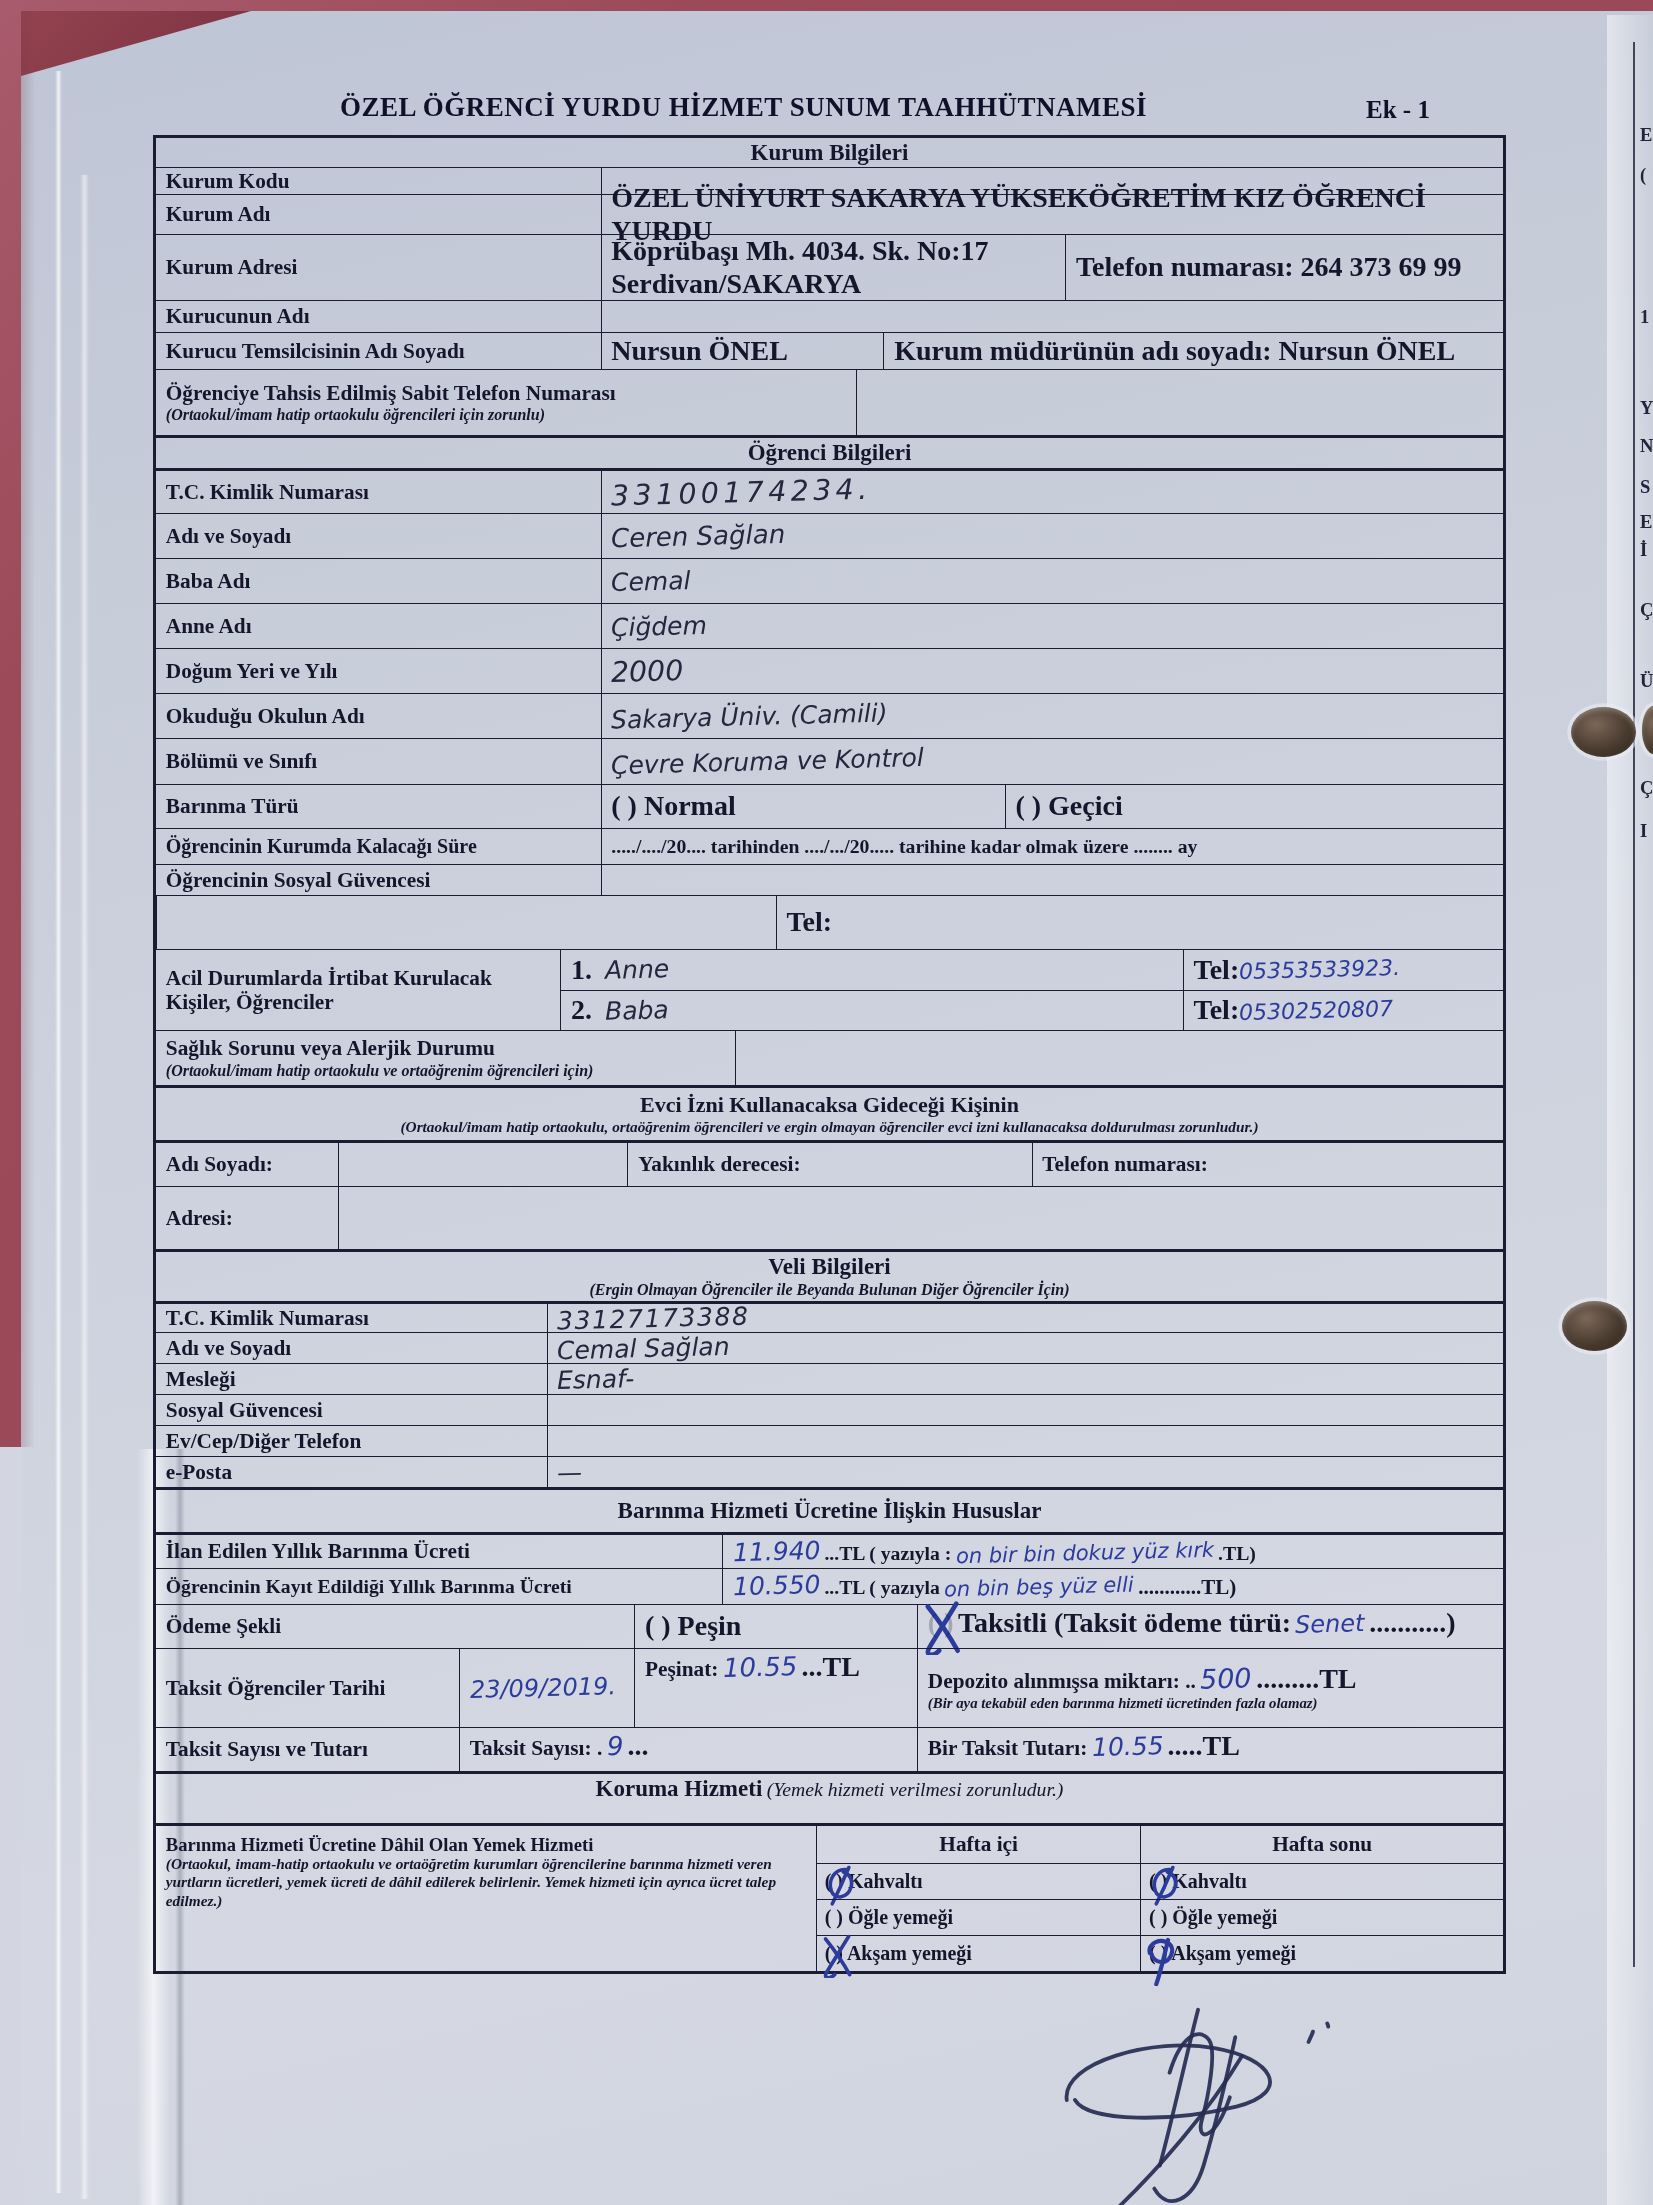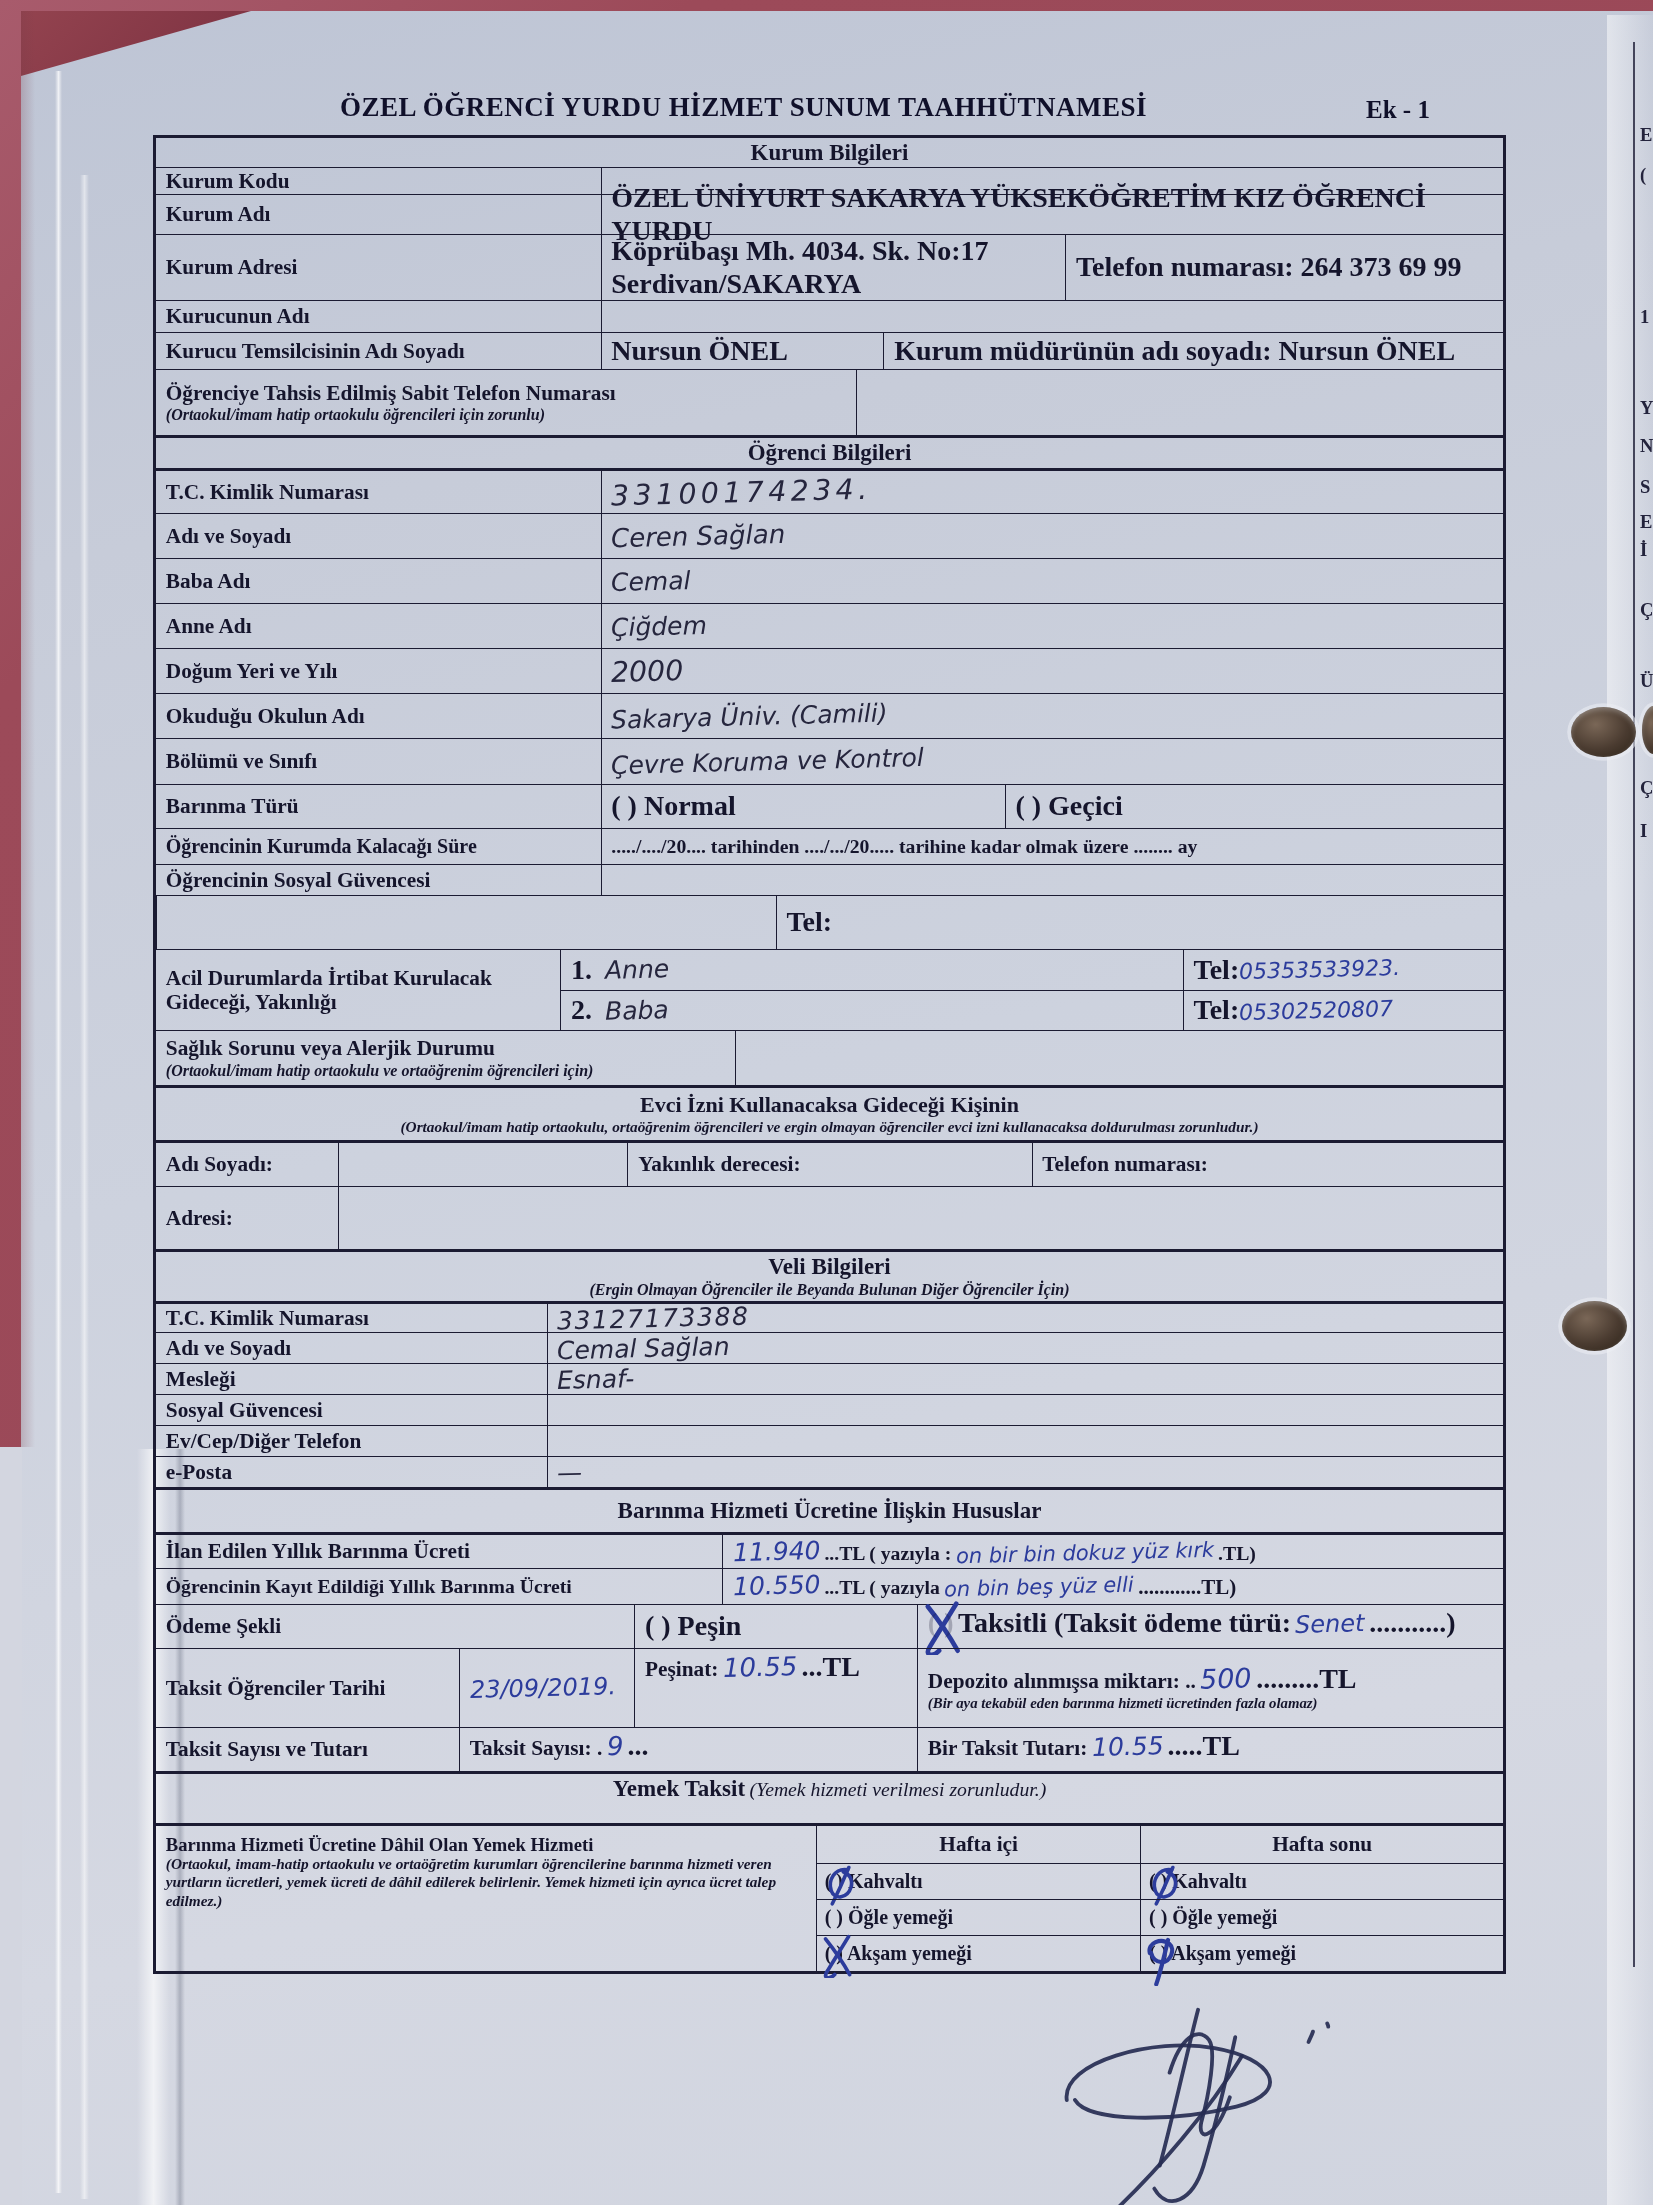--- a/index.html
+++ b/index.html
@@ -230,21 +230,21 @@
       <div class="c bl grow"></div>
     </div>
     <div class="row" style="height:54px">
       <div class="c bl" style="width:46%"></div>
       <div class="c bl grow">
           <span class="pv">Tel:</span>
         </div>
     </div>
     <div class="row" style="height:81px">
       <div class="c" style="width:30%">
-          <span class="lab">Acil Durumlarda İrtibat Kurulacak Gideceği, Yakınlığı</span>
+          <span class="lab">Acil Durumlarda İrtibat Kurulacak Kişiler, Öğrenciler</span>
         </div>
       <div class="bl grow" style="display:flex;flex-direction:column;">
         <div class="acil-sub">
           <div class="c grow">
             <span class="pv" style="margin-right:13px">1.</span>
             <span class="hw">Anne</span>
           </div>
           <div class="c bl" style="width:34%">
             <span class="pv">Tel:</span>
             <span class="hw hwb" style="font-size:22px">05353533923.</span>
@@ -425,21 +425,21 @@
       </div>
       <div class="c bl grow mix">
         <span class="lab">Bir Taksit Tutarı:</span>
         <span class="hw hwb" style="font-size:25px">10.55</span>
         <span class="pv">.....TL</span>
       </div>
     </div>
 
     <div class="row thick" style="height:52px">
       <div class="c center mix" style="width:100%;justify-content:center;">
-        <span class="hdr-text" style="width:auto">Yemek Taksit</span>
+        <span class="hdr-text" style="width:auto">Koruma Hizmeti</span>
         <span class="note" style="font-size:19.7px;font-weight:normal">(Yemek hizmeti verilmesi zorunludur.)</span>
       </div>
     </div>
     <div class="row thick" style="height:148px">
       <div class="c col" style="width:49%;justify-content:flex-start;padding-top:7.7px;">
         <span class="lab" style="font-size:18.6px">Barınma Hizmeti Ücretine Dâhil Olan Yemek Hizmeti</span>
         <span class="note" style="font-size:15.3px">(Ortaokul, imam-hatip ortaokulu ve ortaöğretim kurumları öğrencilerine barınma hizmeti veren yurtların ücretleri, yemek ücreti de dâhil edilerek belirlenir. Yemek hizmeti için ayrıca ücret talep edilmez.)</span>
       </div>
       <div class="bl" style="width:24%;display:flex;flex-direction:column;">
         <div class="ycell center" style="flex:1.05;justify-content:center;">

